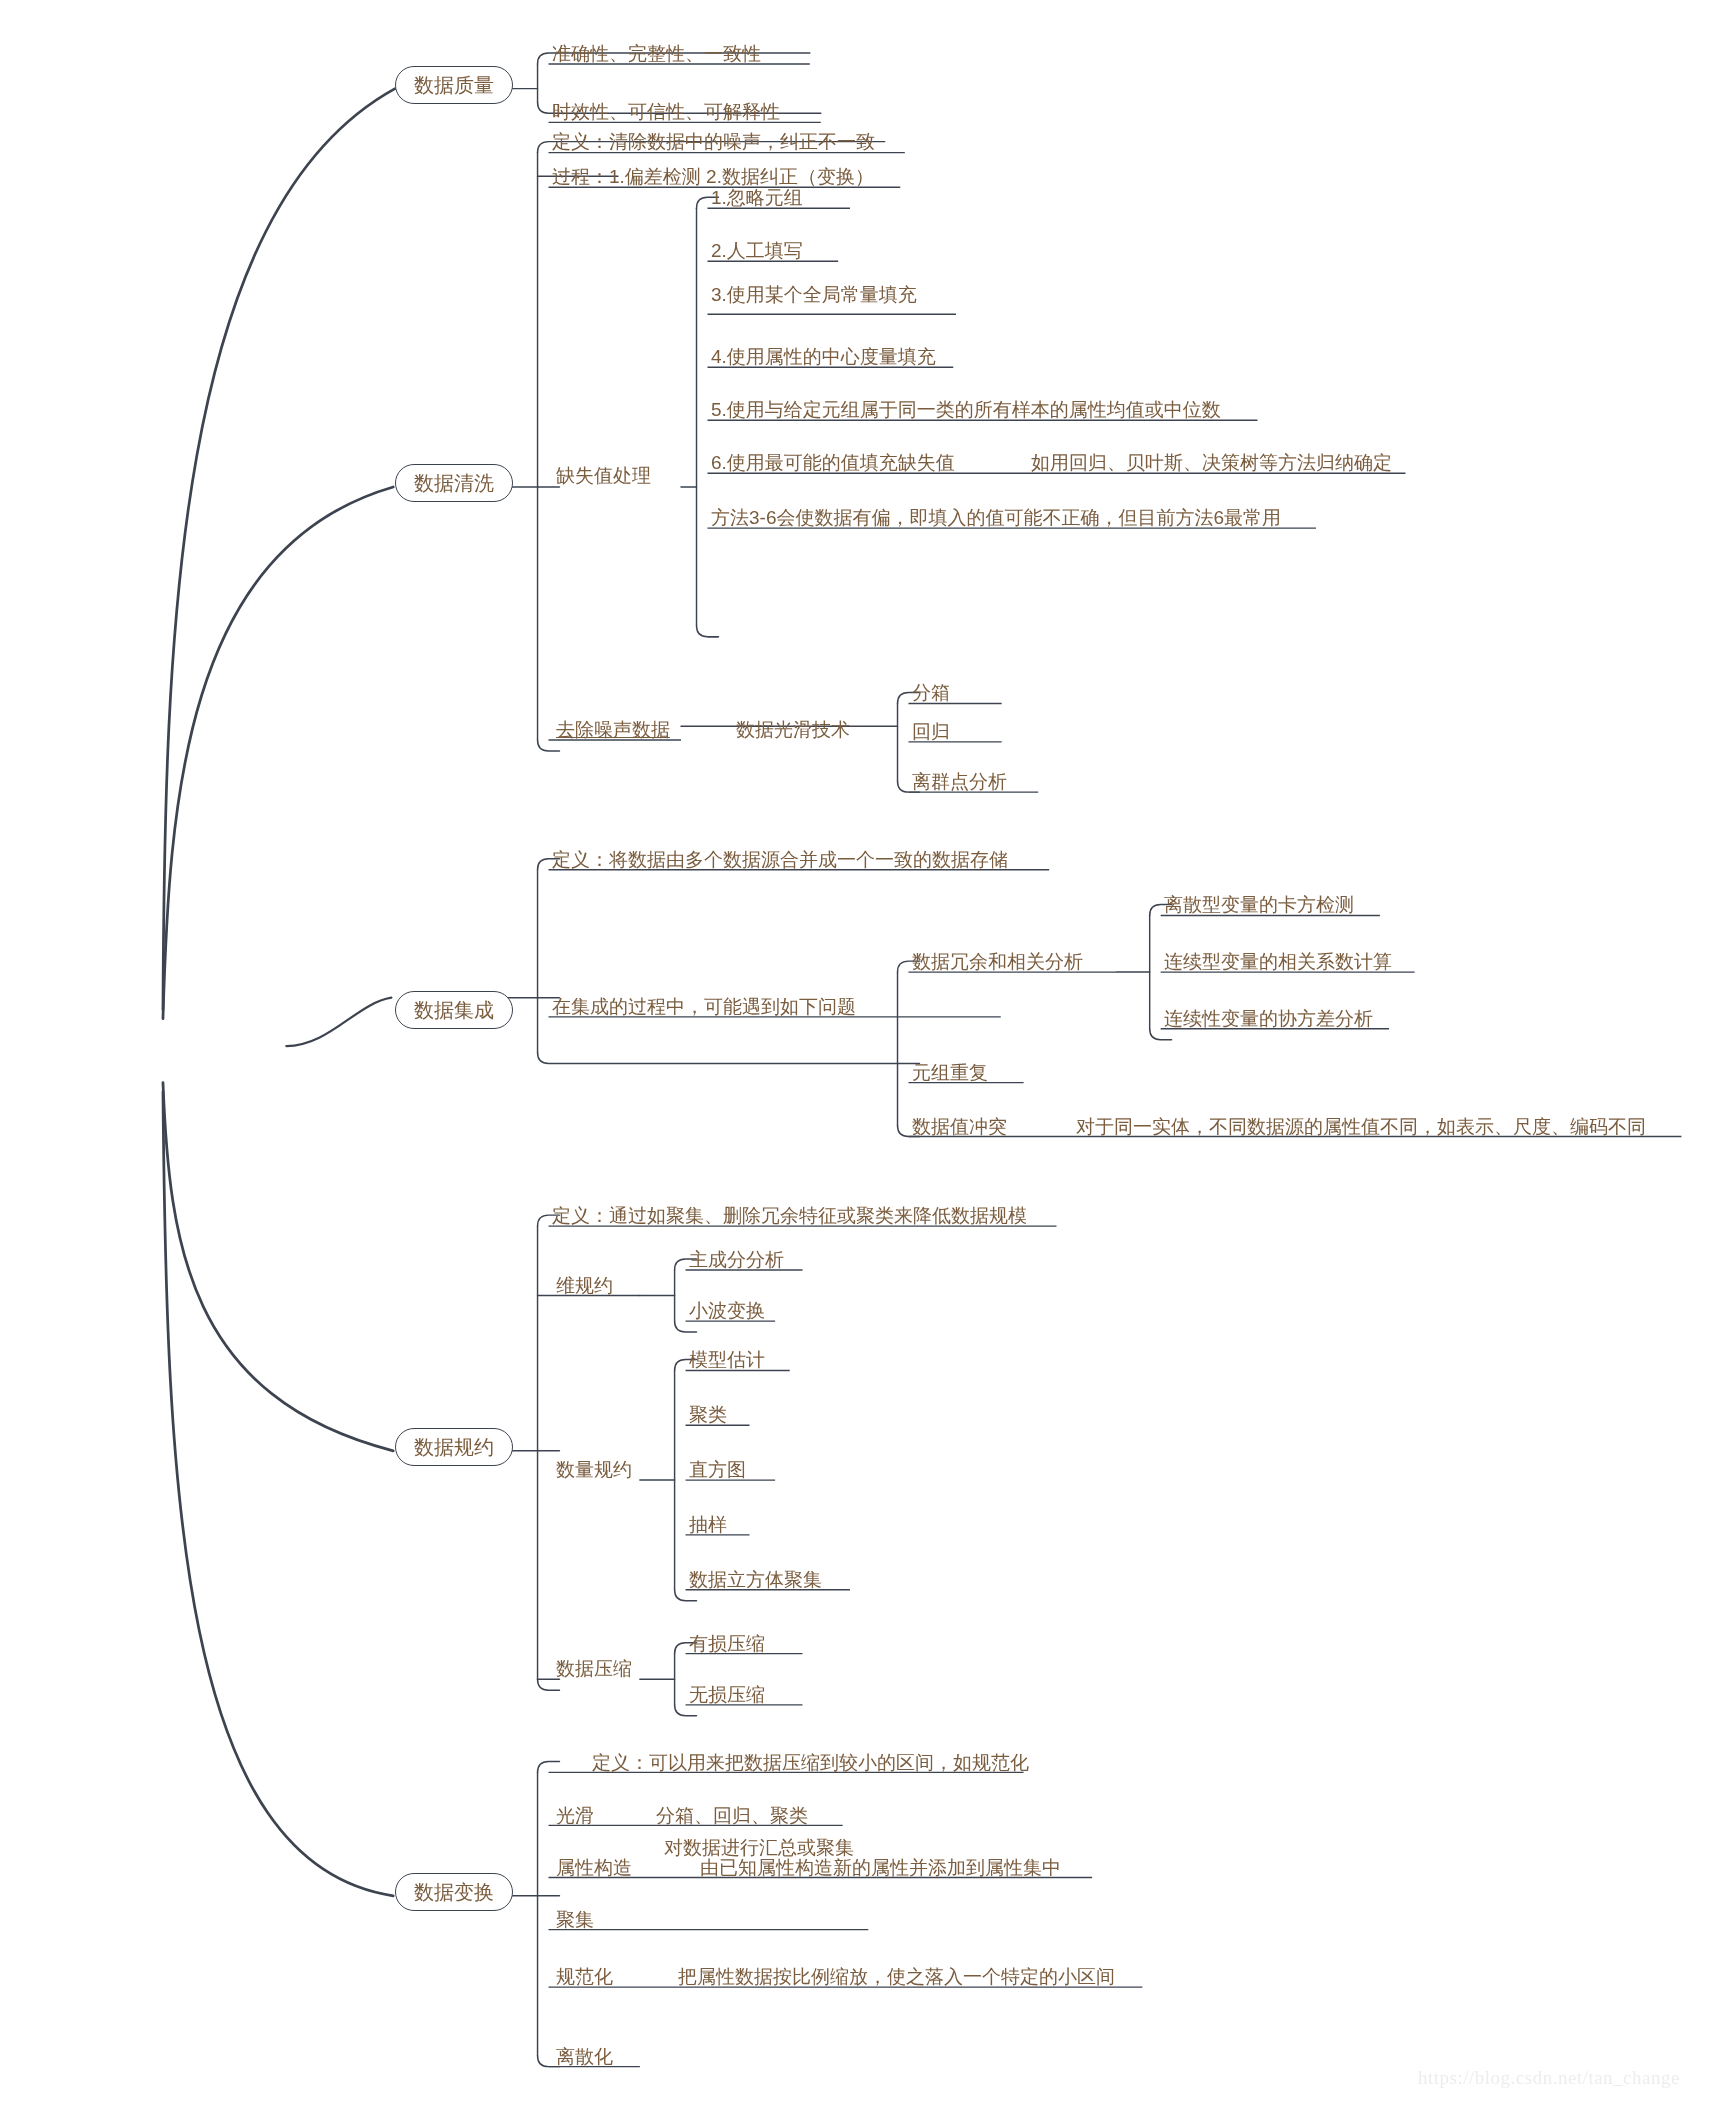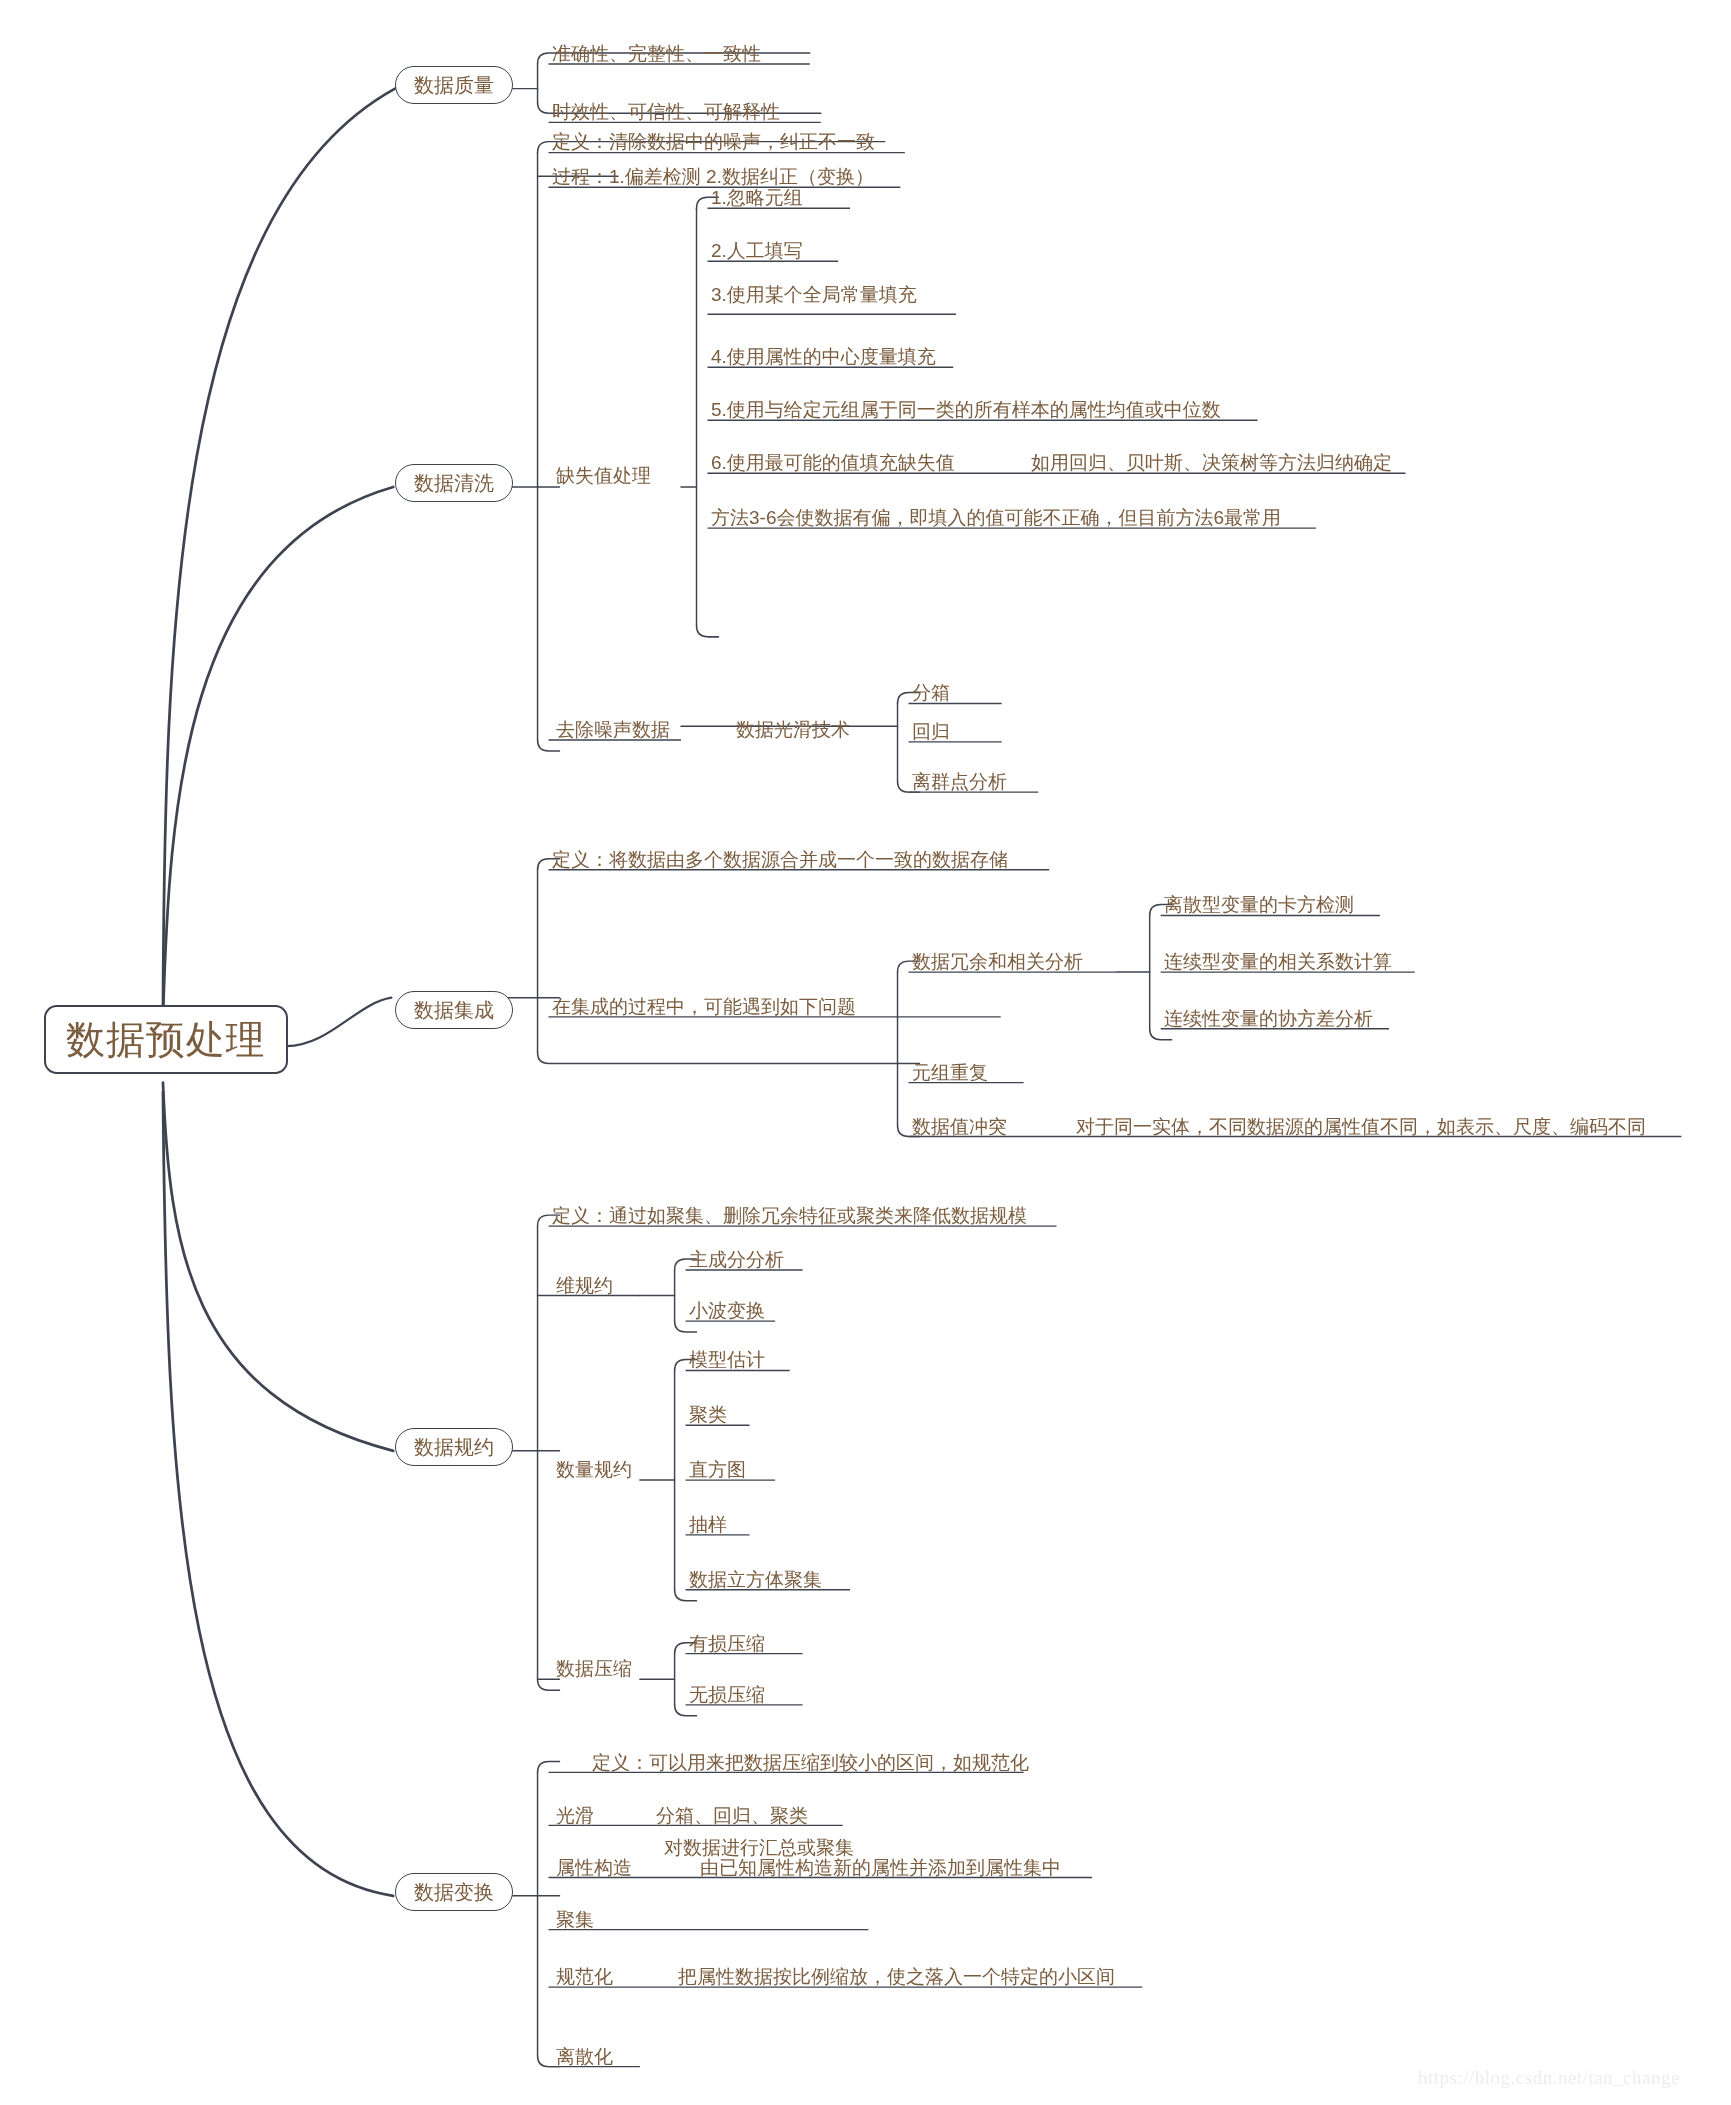--- a/index.html
+++ b/index.html
@@ -199,23 +199,20 @@
 
       <line x1="600" y1="1940" x2="1120" y2="1940"></line>
       <line x1="600" y1="1998" x2="922" y2="1998"></line>
       <line x1="600" y1="2055" x2="1195" y2="2055"></line>
       <line x1="600" y1="2112" x2="950" y2="2112"></line>
       <line x1="600" y1="2175" x2="1250" y2="2175"></line>
       <line x1="600" y1="2262" x2="700" y2="2262"></line>
     </g>
   </svg>
 
-  <div class="node root-node" style="left:44px; top:1005px;">
-    <span>数据预处理</span>
-  </div>
 
   <div class="node branch-node" style="left:395px; top:66px; width:87px;">
     <span>数据质量</span>
   </div>
   <div class="node branch-node" style="left:395px; top:464px; width:87px;">
     <span>数据清洗</span>
   </div>
   <div class="node branch-node" style="left:395px; top:991px; width:87px;font-family:Liberation Serif, serif;">
     <span>数据集成</span>
   </div>
@@ -236,21 +233,21 @@
 
   <div class="node leaf" style="left:711px; top:188px;">1.忽略元组</div>
   <div class="node leaf" style="left:711px; top:241px;">2.人工填写</div>
   <div class="node leaf" style="left:711px; top:285px;">3.使用某个全局常量填充</div>
   <div class="node leaf" style="left:711px; top:347px;">4.使用属性的中心度量填充</div>
   <div class="node leaf" style="left:711px; top:400px;">5.使用与给定元组属于同一类的所有样本的属性均值或中位数</div>
   <div class="node leaf" style="left:711px; top:453px;">6.使用最可能的值填充缺失值</div>
   <div class="node leaf" style="left:1031px; top:453px;">如用回归、贝叶斯、决策树等方法归纳确定</div>
   <div class="node leaf" style="left:711px; top:508px;">方法3-6会使数据有偏，即填入的值可能不正确，但目前方法6最常用</div>
 
-  <div class="node leaf" style="left:556px; top:720px;">去除噪声数据</div>
+  <div class="node leaf" style="left:556px; top:720px;text-decoration:underline;">去除噪声数据</div>
   <div class="node leaf" style="left:736px; top:720px;">数据光滑技术</div>
   <div class="node leaf" style="left:912px; top:683px;">分箱</div>
   <div class="node leaf" style="left:912px; top:722px;">回归</div>
   <div class="node leaf" style="left:912px; top:772px;">离群点分析</div>
 
   <div class="node leaf" style="left:552px; top:850px;">定义：将数据由多个数据源合并成一个一致的数据存储</div>
   <div class="node leaf" style="left:552px; top:997px;">在集成的过程中，可能遇到如下问题</div>
 
   <div class="node leaf" style="left:912px; top:952px;">数据冗余和相关分析</div>
   <div class="node leaf" style="left:912px; top:1063px;">元组重复</div>

